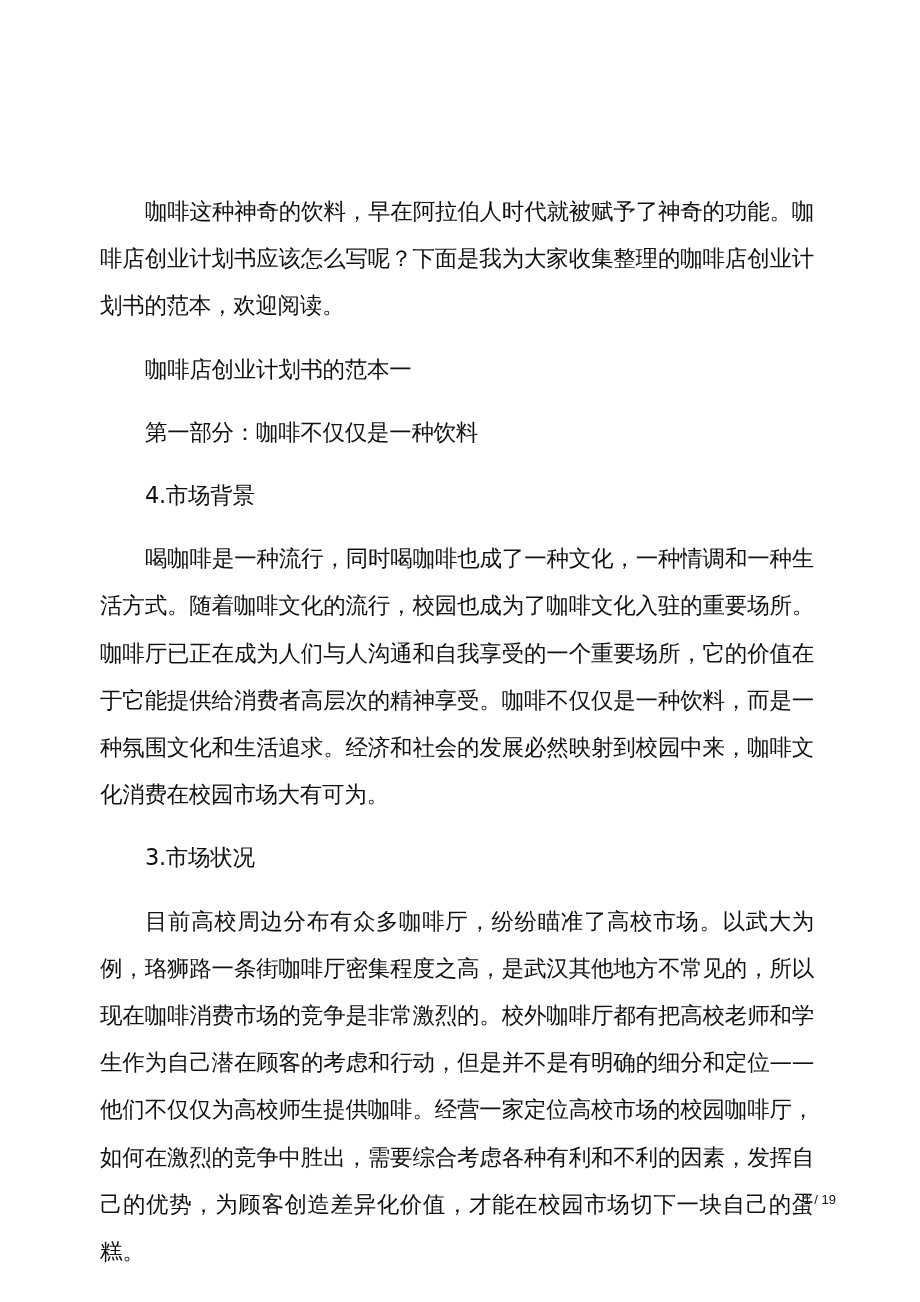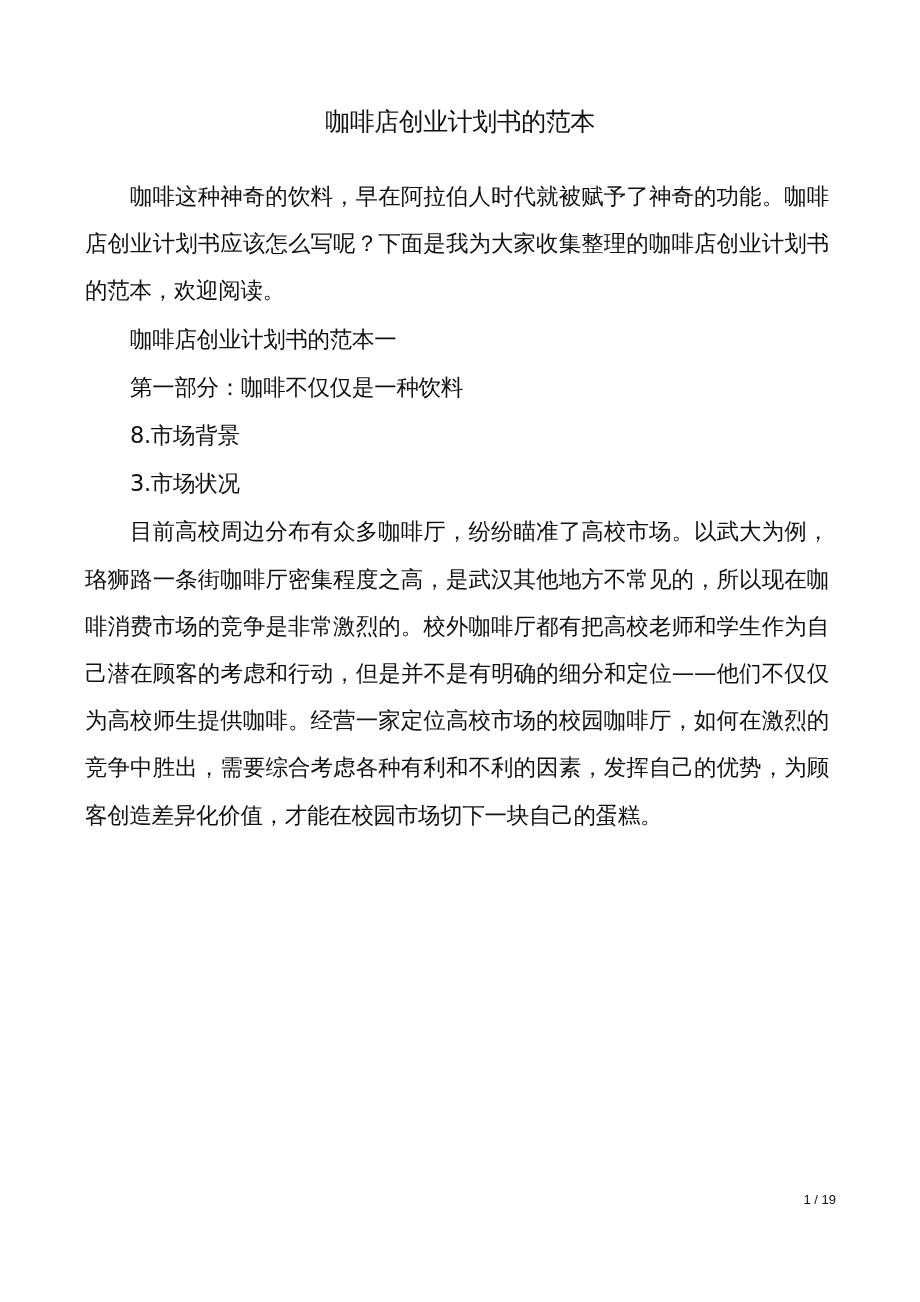--- a/index.html
+++ b/index.html
@@ -33,21 +33,21 @@
       letter-spacing: -0.5px;
       color: #111;
     }
     .body {
       position: absolute;
       left: 84px;
       top: 172px;
       width: 746px;
     }
     .para {
-      margin: 1px;
+      margin: 16px;
       font-size: 22.5px;
       line-height: 47.2px;
       text-align: justify;
       text-indent: 45px;
       letter-spacing: -0.3px;
       color: #111;
     }
     .page-number {
       position: absolute;
       right: 84px;
@@ -55,25 +55,25 @@
       font-size: 13px;
       font-weight: normal;
       color: #111;
       font-family: "Liberation Sans", sans-serif;
     }
   </style>
 </head>
 <body>
 
 <div class="page">
-  <div class="title">咖啡店创业计划书的范本</div>
 
   <div class="body">
     <p class="para">咖啡这种神奇的饮料，早在阿拉伯人时代就被赋予了神奇的功能。咖啡店创业计划书应该怎么写呢？下面是我为大家收集整理的咖啡店创业计划书的范本，欢迎阅读。</p>
     <p class="para">咖啡店创业计划书的范本一</p>
     <p class="para">第一部分：咖啡不仅仅是一种饮料</p>
-    <p class="para">8.市场背景</p>
+    <p class="para">4.市场背景</p>
+    <p class="para">喝咖啡是一种流行，同时喝咖啡也成了一种文化，一种情调和一种生活方式。随着咖啡文化的流行，校园也成为了咖啡文化入驻的重要场所。咖啡厅已正在成为人们与人沟通和自我享受的一个重要场所，它的价值在于它能提供给消费者高层次的精神享受。咖啡不仅仅是一种饮料，而是一种氛围文化和生活追求。经济和社会的发展必然映射到校园中来，咖啡文化消费在校园市场大有可为。</p>
     <p class="para">3.市场状况</p>
     <p class="para">目前高校周边分布有众多咖啡厅，纷纷瞄准了高校市场。以武大为例，珞狮路一条街咖啡厅密集程度之高，是武汉其他地方不常见的，所以现在咖啡消费市场的竞争是非常激烈的。校外咖啡厅都有把高校老师和学生作为自己潜在顾客的考虑和行动，但是并不是有明确的细分和定位——他们不仅仅为高校师生提供咖啡。经营一家定位高校市场的校园咖啡厅，如何在激烈的竞争中胜出，需要综合考虑各种有利和不利的因素，发挥自己的优势，为顾客创造差异化价值，才能在校园市场切下一块自己的蛋糕。</p>
   </div>
 
   <div class="page-number">1 / 19</div>
 </div>
 
 </body></html>

